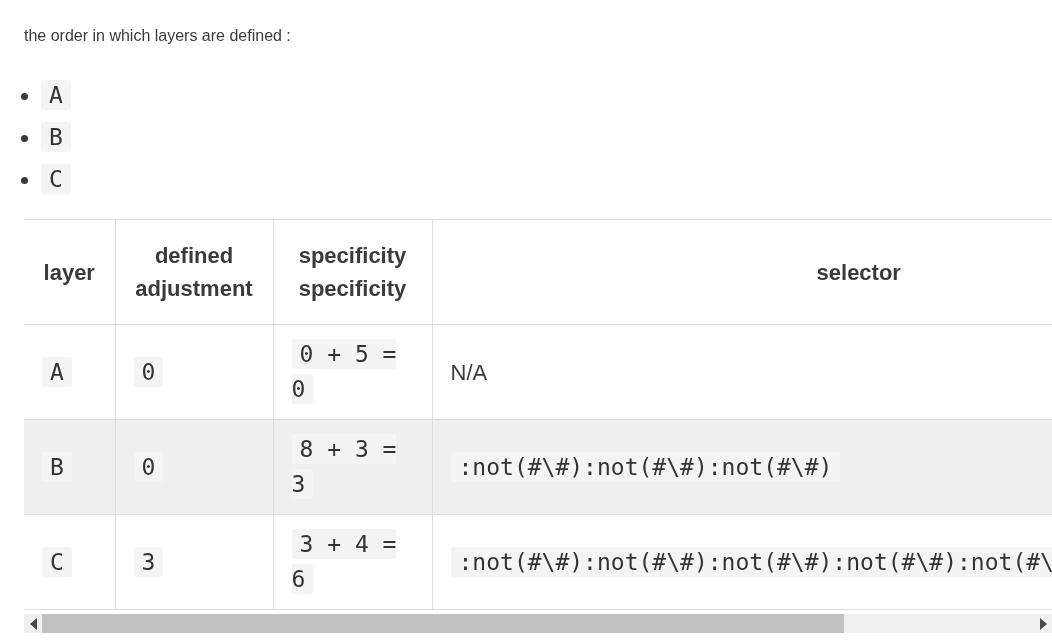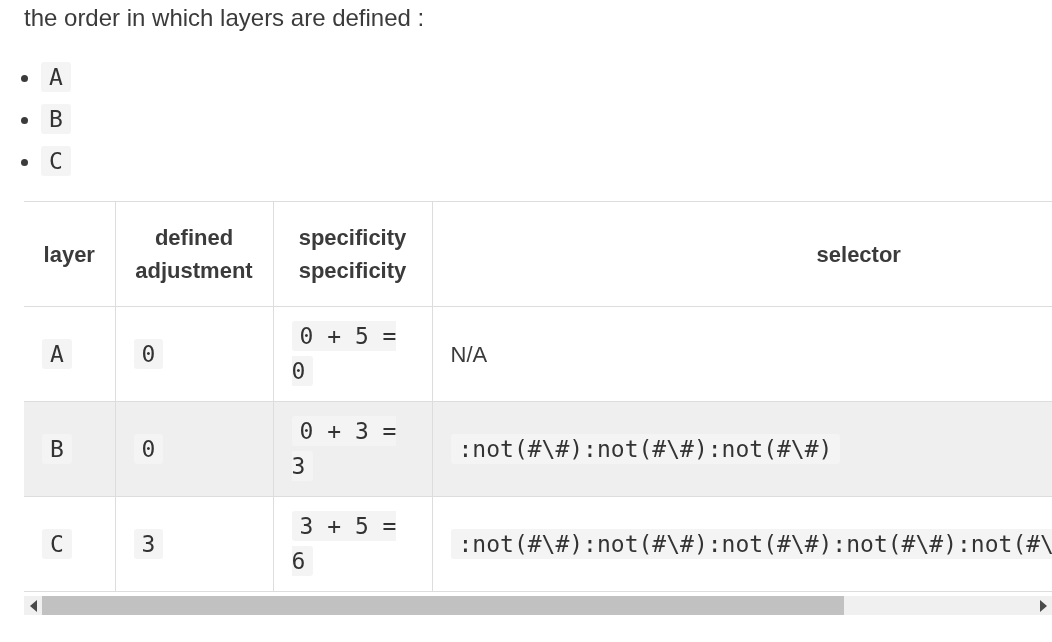--- a/index.html
+++ b/index.html
@@ -6,22 +6,22 @@
   html, body { margin: 0; padding: 0; }
   body {
     width: 1052px; height: 642px;
     background: #ffffff;
     color: #3b3b3b;
     font-family: "Liberation Sans", sans-serif;
     overflow: hidden;
   }
 
   .intro {
-    margin: 4px 24px 0 24px;
-    font-size: 24px;
+    margin: 22px 24px 0 24px;
+    font-size: 16px;
     line-height: 28px;
   }
 
   ul.layer-list {
     margin: 32px 0 0 0;
     padding-left: 41px;
     list-style: disc;
   }
   ul.layer-list li {
     font-size: 22px;
@@ -169,35 +169,35 @@
           </td>
         </tr>
         <tr class="zebra">
           <td>
             <code class="chip">B</code>
           </td>
           <td>
             <code class="chip">0</code>
           </td>
           <td>
-            <code class="chip">0 + 3 = 3</code>
+            <code class="chip">8 + 3 = 3</code>
           </td>
           <td>
             <code class="chip">:not(#\#):not(#\#):not(#\#)</code>
           </td>
         </tr>
         <tr>
           <td>
             <code class="chip">C</code>
           </td>
           <td>
             <code class="chip">3</code>
           </td>
           <td>
-            <code class="chip">3 + 5 = 6</code>
+            <code class="chip">3 + 4 = 6</code>
           </td>
           <td>
             <code class="chip">:not(#\#):not(#\#):not(#\#):not(#\#):not(#\#):not(#\#)</code>
           </td>
         </tr>
       </tbody>
     </table>
   </div>
 
   <div class="hscrollbar">

